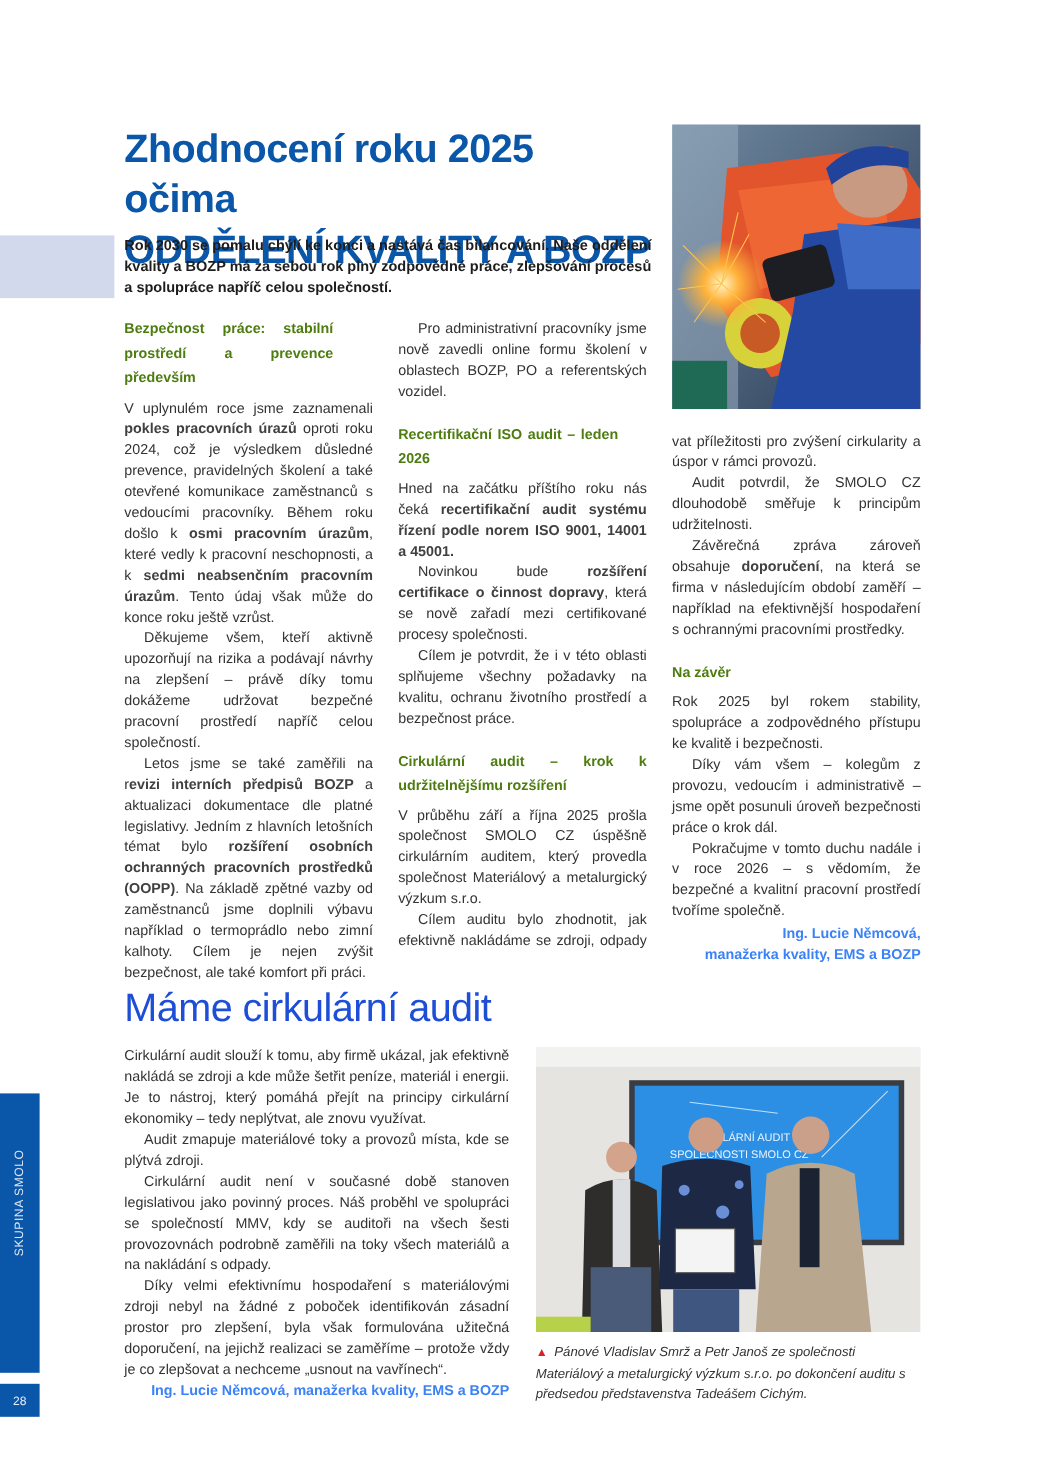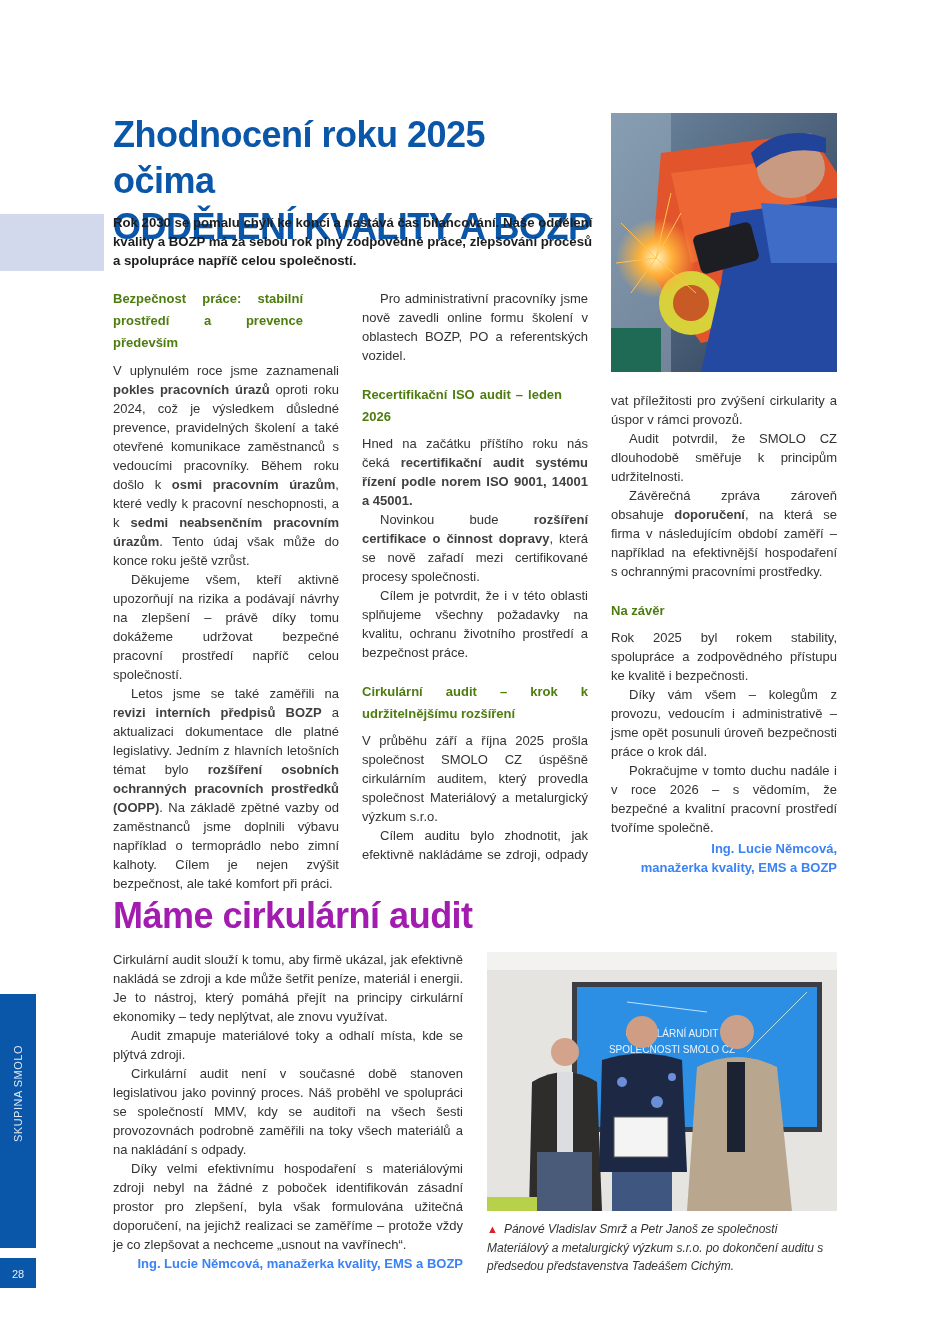--- a/index.html
+++ b/index.html
@@ -20,21 +20,21 @@
   .col { font-size:13px; line-height:19px; color:#333; text-align:justify; }
   .col p { margin:0; text-indent:18px; }
   .col p.noind { text-indent:0; }
   .col b { color:#404040; }
   .h3 { color:#4d7c0f; font-weight:bold; font-size:13px; line-height:22px; margin:0; }
   .c1 { left:113px; top:288px; width:226px; }
   .c2 { left:362px; top:289px; width:226px; }
   .c3 { left:611px; top:391px; width:226px; }
   .sign { text-align:right; font-weight:bold; color:#3b82f6; text-indent:0 !important; }
   .photo1 { left:611px; top:113px; width:226px; height:259px; overflow:hidden; }
-  .h2 { left:113px; top:893px; color:#a21caf; font-weight:bold; font-size:36px; line-height:46px; letter-spacing:-0.5px; }
+  .h2 { left:113px; top:893px; color:#1d4ed8; font-weight:normal; font-size:36px; line-height:46px; letter-spacing:-0.5px; }
   .c4 { left:113px; top:950px; width:350px; }
   .photo2 { left:487px; top:952px; width:350px; height:259px; overflow:hidden; }
   .caption { left:487px; top:1220px; width:350px; font-style:italic; font-size:12px; line-height:18.5px; color:#333; }
   .caption .tri { color:#d8232a; font-style:normal; font-size:11px; margin-right:6px; }
 </style>
 </head>
 <body>
 
 <div class="abs side-tab"></div>
 <div class="abs side-band">
@@ -113,21 +113,21 @@
   <p>Pokračujme v tomto duchu nadále i v roce 2026 – s vědomím, že bezpečné a kvalitní pracovní prostředí tvoříme společně.</p>
   <p class="sign" style="margin-top:2px;">
     <span>Ing. Lucie Němcová,</span><br>
     <span>manažerka kvality, EMS a BOZP</span>
   </p>
 </div>
 
 <div class="abs h2">Máme cirkulární audit</div>
 <div class="abs col c4">
   <p class="noind">Cirkulární audit slouží k tomu, aby firmě ukázal, jak efektivně nakládá se zdroji a kde může šetřit peníze, materiál i energii. Je to nástroj, který pomáhá přejít na principy cirkulární ekonomiky – tedy neplýtvat, ale znovu využívat.</p>
-  <p>Audit zmapuje materiálové toky a odhalí místa, kde se plýtvá zdroji.</p>
+  <p>Audit zmapuje materiálové toky a provozů místa, kde se plýtvá zdroji.</p>
   <p>Cirkulární audit není v současné době stanoven legislativou jako povinný proces. Náš proběhl ve spolupráci se společností MMV, kdy se auditoři na všech šesti provozovnách podrobně zaměřili na toky všech materiálů a na nakládání s odpady.</p>
   <p>Díky velmi efektivnímu hospodaření s materiálovými zdroji nebyl na žádné z poboček identifikován zásadní prostor pro zlepšení, byla však formulována užitečná doporučení, na jejichž realizaci se zaměříme – protože vždy je co zlepšovat a nechceme „usnout na vavřínech“.</p>
   <p class="sign">Ing. Lucie Němcová, manažerka kvality, EMS a BOZP</p>
 </div>
 
 <div class="abs photo2">
   <svg width="350" height="259" viewBox="0 0 350 259">
     <rect width="350" height="259" fill="#e6e4e1"></rect>
     <rect x="0" y="0" width="350" height="18" fill="#f2f2f0"></rect>
     <rect x="85" y="30" width="250" height="150" fill="#3a3d44"></rect>

